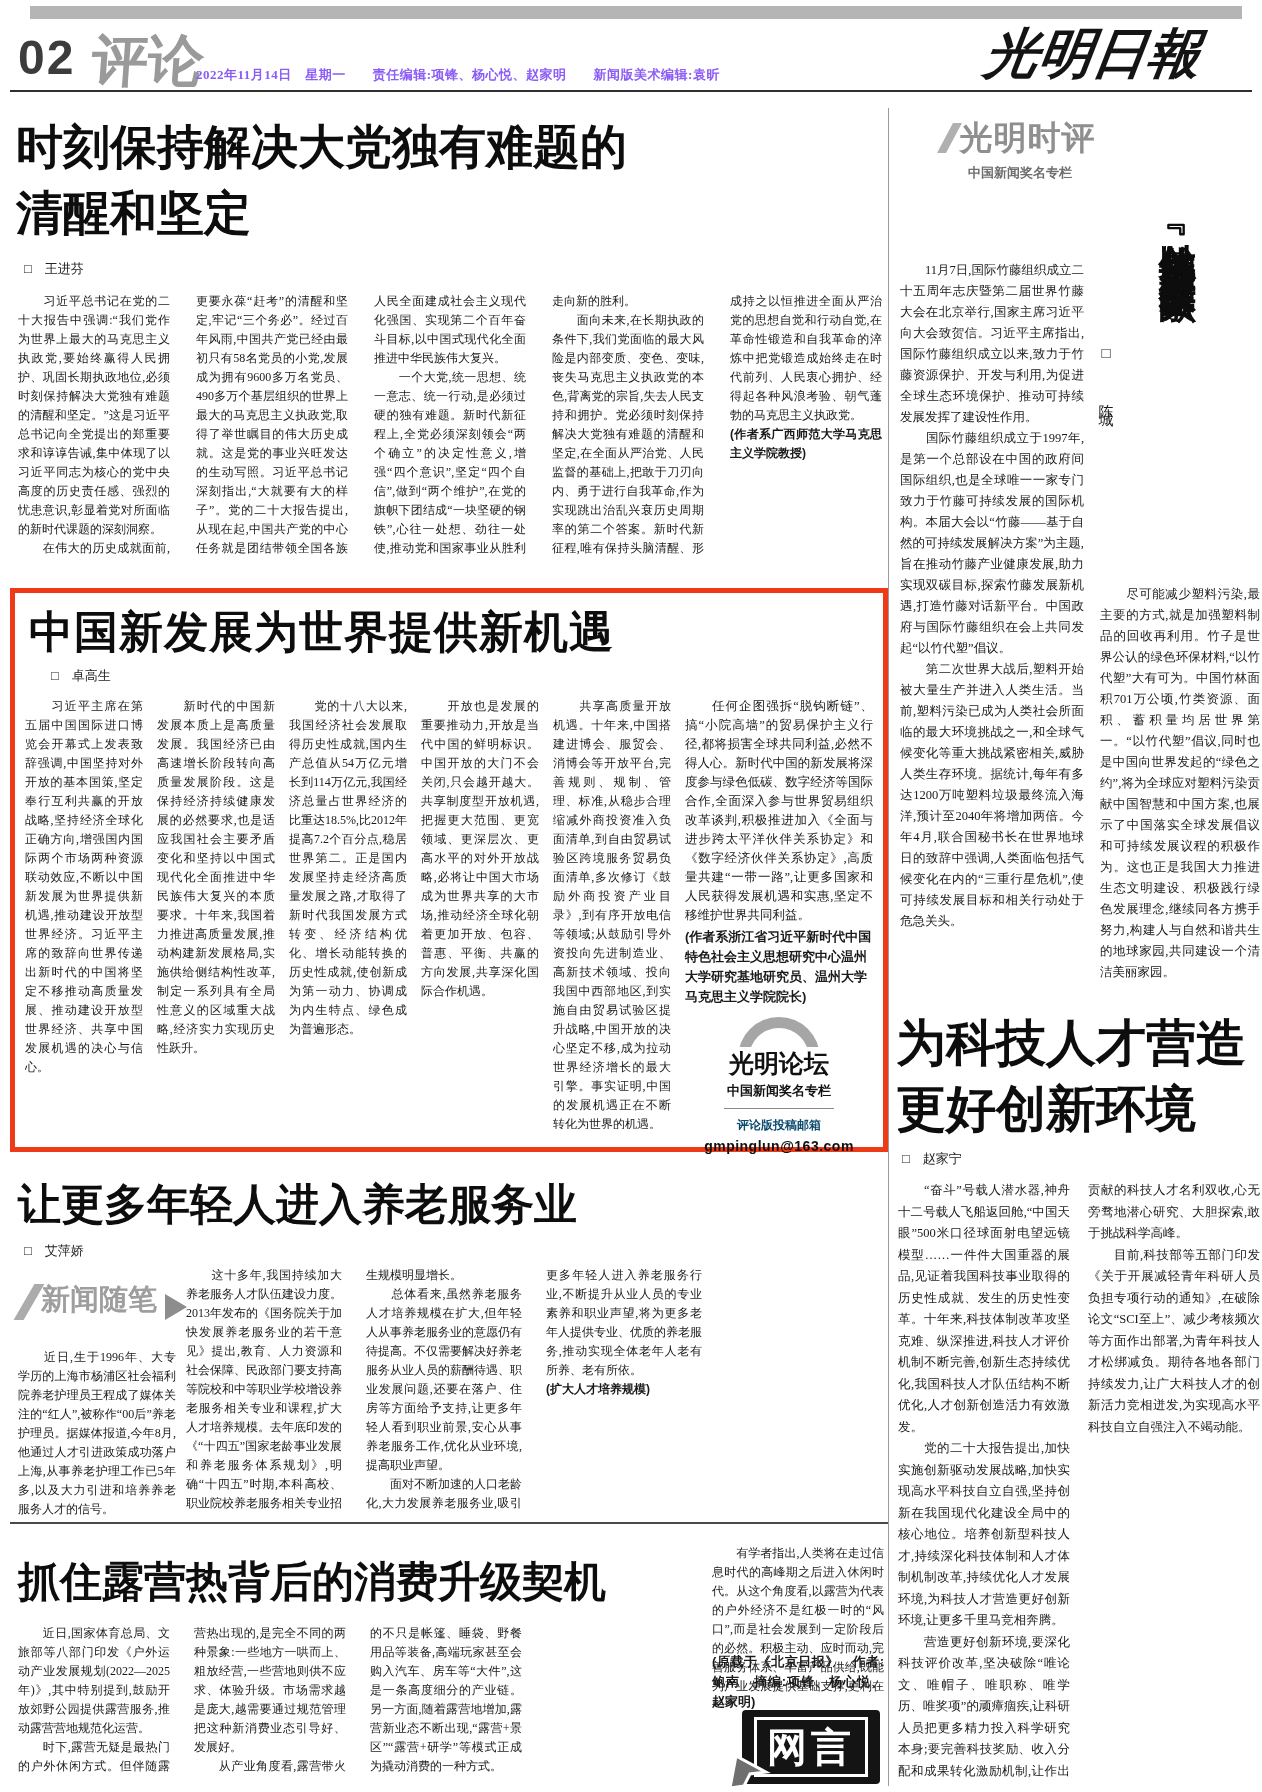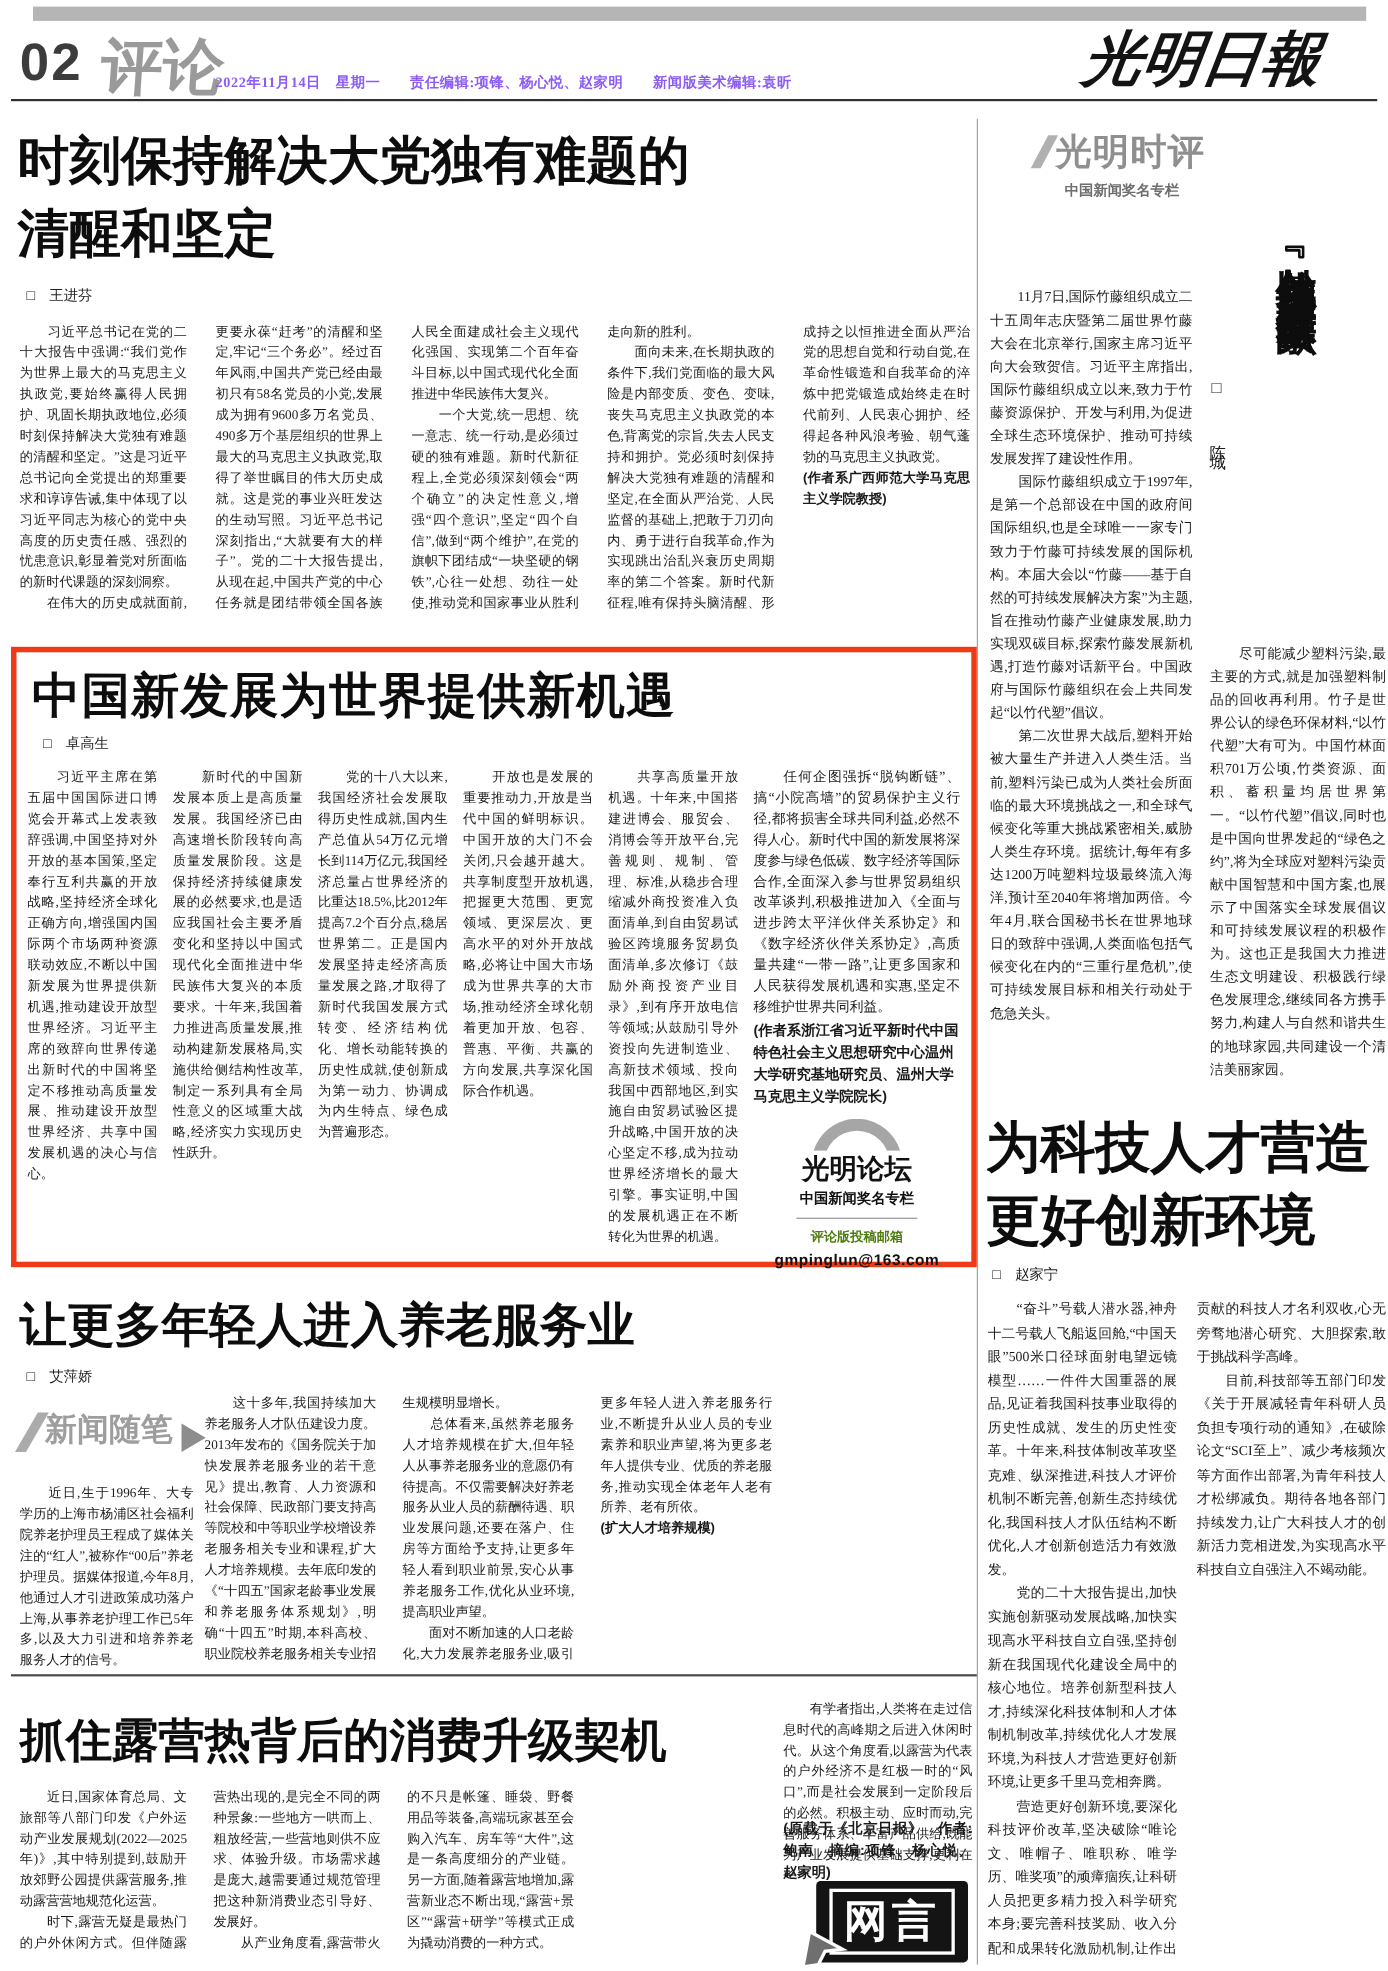--- a/index.html
+++ b/index.html
@@ -32,34 +32,34 @@
   .sp-logo .sub{margin-top:3px;font-size:13px;font-weight:bold;color:#6e6e6e;font-family:"Liberation Sans",sans-serif;}
   .sp-colA{left:900px;top:260px;width:184px;height:750px;font-size:12.5px;line-height:21px;}
   .sp-vbyline{left:1096px;top:345px;height:150px;writing-mode:vertical-rl;font-size:15px;letter-spacing:8px;}
   .sp-vtitle{left:1132px;top:212px;height:360px;writing-mode:vertical-rl;
              font-size:37px;font-weight:bold;color:#0d0d0d;letter-spacing:2px;}
   .sp-vtitle span{margin-left:20px;display:inline-block;}
   .sp-colB{left:1100px;top:584px;width:160px;height:400px;font-size:12.5px;line-height:21px;}
   
   .redbox{left:10px;top:588px;width:868px;height:554px;border:5px solid #ee3a17;background:#fff;}
   .ra-h{left:14px;top:10px;width:840px;font-size:44px;font-weight:bold;color:#0d0d0d;letter-spacing:1px;}
-  .ra-byline{left:24px;top:74px;}
+  .ra-byline{left:36px;top:74px;}
   .ra-cols{left:10px;top:104px;width:848px;height:432px;display:flex;gap:14px;}
   .ra-col{flex:0 0 118px;font-size:12px;line-height:19px;text-align:justify;white-space:pre-line;overflow:hidden;}
   .ra-last{flex:1 1 auto;display:flex;flex-direction:column;}
   .ra-last .txt{font-size:12.5px;line-height:19px;text-align:justify;white-space:pre-line;}
   .ra-last .credit{font-size:13px;line-height:20px;margin-top:2px;}
   
   .luntan{width:160px;margin:10px auto 0;text-align:center;font-family:"Liberation Sans",sans-serif;}
   .luntan .arc{width:82px;height:41px;margin:0 auto;border:11px solid #a6a6a6;border-bottom:none;
                border-radius:82px 82px 0 0;box-sizing:border-box;}
   .luntan .t{font-size:25px;font-weight:bold;color:#111;margin-top:-27px;position:relative;background:#fff;display:inline-block;padding:0 3px;}
   .luntan .sub{font-size:13px;font-weight:bold;color:#111;margin-top:2px;}
   .luntan .div{width:110px;height:1px;background:#8a8a8a;margin:8px auto;}
-  .luntan .mail-label{font-size:12px;font-weight:bold;color:#4d7c0f;}
+  .luntan .mail-label{font-size:12px;font-weight:bold;color:#0c4a6e;}
   .luntan .mail{font-size:14px;font-weight:bold;color:#111;margin-top:4px;letter-spacing:.5px;}
   
   .ta-h{left:896px;top:1010px;width:366px;font-size:50px;line-height:66px;font-weight:bold;color:#0d0d0d;}
   .ta-byline{left:902px;top:1150px;}
   .ta-body{left:898px;top:1180px;width:362px;height:602px;column-count:2;column-gap:18px;column-fill:auto;
            font-size:12.5px;line-height:21.5px;}
   
   .ea-h{left:18px;top:1176px;width:700px;font-size:43px;font-weight:bold;color:#0d0d0d;}
   .ea-byline{left:24px;top:1242px;}
   .ea-stamp{left:24px;top:1280px;font-family:"Liberation Sans",sans-serif;color:#9e9e9e;

